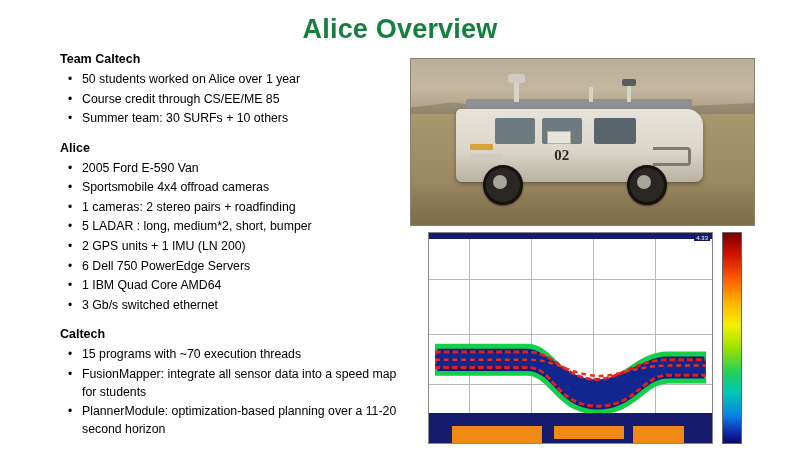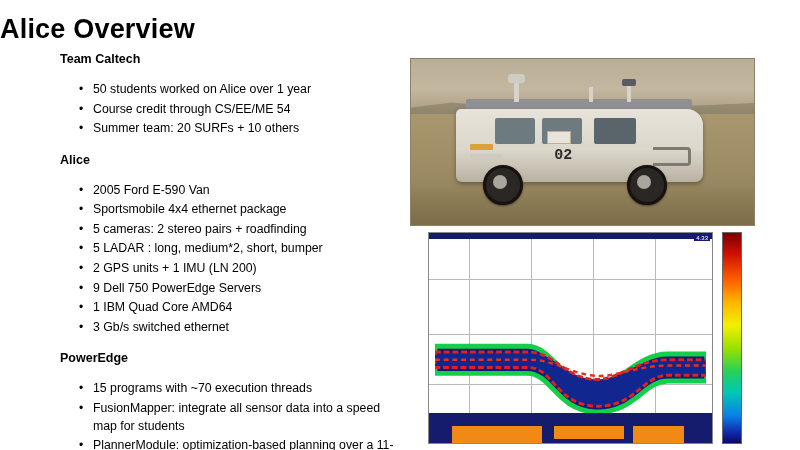--- a/index.html
+++ b/index.html
@@ -18,22 +18,22 @@
     position: relative;
     width: 800px;
     height: 450px;
     box-sizing: border-box;
   }
   .slide-title {
     position: absolute;
     top: 14px;
     left: 0;
     width: 800px;
-    text-align: left;
-    color: #000000;
+    text-align: center;
+    color: #15803d;
     font-size: 27px;
     font-weight: bold;
     letter-spacing: 0.2px;
   }
   .content-col {
     position: absolute;
     top: 52px;
     left: 60px;
     width: 350px;
   }
@@ -41,21 +41,21 @@
     margin-bottom: 13px;
   }
   .section-head {
     font-size: 12.5px;
     font-weight: bold;
     color: #000;
     margin-bottom: 5px;
   }
   ul.bullets {
     list-style: none;
-    margin: 15px;
+    margin: 4px;
     padding: 0;
   }
   ul.bullets li {
     position: relative;
     padding-left: 18px;
     font-size: 12.3px;
     line-height: 1.43;
     color: #000;
     margin-bottom: 2px;
   }
@@ -120,21 +120,21 @@
   .w1 { left: 16%; top: 12%; width: 16%; height: 36%; }
   .w2 { left: 35%; top: 12%; width: 16%; height: 36%; }
   .w3 { left: 56%; top: 12%; width: 17%; height: 36%; background:#59656b; }
   .van-num {
     position: absolute;
     left: 40%;
     top: 52%;
     color: #2a2a2a;
     font-size: 15px;
     font-weight: bold;
-    font-family: Liberation Mono, monospace;
+    font-family: Liberation Serif, serif;
   }
   .decal {
     position: absolute;
     background: #d8a23a;
     height: 6px;
     border-radius: 1px;
   }
   .d1 { left: 6%; top: 48%; width: 9%; }
   .d2 { left: 6%; top: 62%; width: 13%; background:#cfcac0; }
   .logo-sq {
@@ -292,41 +292,41 @@
 <div class="slide">
 
   <div class="slide-title">Alice Overview</div>
 
   <div class="content-col">
 
     <div class="section">
       <div class="section-head">Team Caltech</div>
       <ul class="bullets">
         <li>50 students worked on Alice over 1 year</li>
-        <li>Course credit through CS/EE/ME 54</li>
-        <li>Summer team: 20 SURFs + 10 others</li>
+        <li>Course credit through CS/EE/ME 85</li>
+        <li>Summer team: 30 SURFs + 10 others</li>
       </ul>
     </div>
 
     <div class="section">
       <div class="section-head">Alice</div>
       <ul class="bullets">
         <li>2005 Ford E-590 Van</li>
-        <li>Sportsmobile 4x4 ethernet package</li>
-        <li>5 cameras: 2 stereo pairs + roadfinding</li>
+        <li>Sportsmobile 4x4 offroad cameras</li>
+        <li>1 cameras: 2 stereo pairs + roadfinding</li>
         <li>5 LADAR : long, medium*2, short, bumper</li>
         <li>2 GPS units + 1 IMU (LN 200)</li>
-        <li>9 Dell 750 PowerEdge Servers</li>
+        <li>6 Dell 750 PowerEdge Servers</li>
         <li>1 IBM Quad Core AMD64</li>
         <li>3 Gb/s switched ethernet</li>
       </ul>
     </div>
 
     <div class="section">
-      <div class="section-head">PowerEdge</div>
+      <div class="section-head">Caltech</div>
       <ul class="bullets">
         <li>15 programs with ~70 execution threads</li>
         <li>FusionMapper: integrate all sensor data into a speed map for students</li>
         <li>PlannerModule: optimization-based planning over a 11-20 second horizon</li>
       </ul>
     </div>
 
   </div>
 
   <div class="photo">

